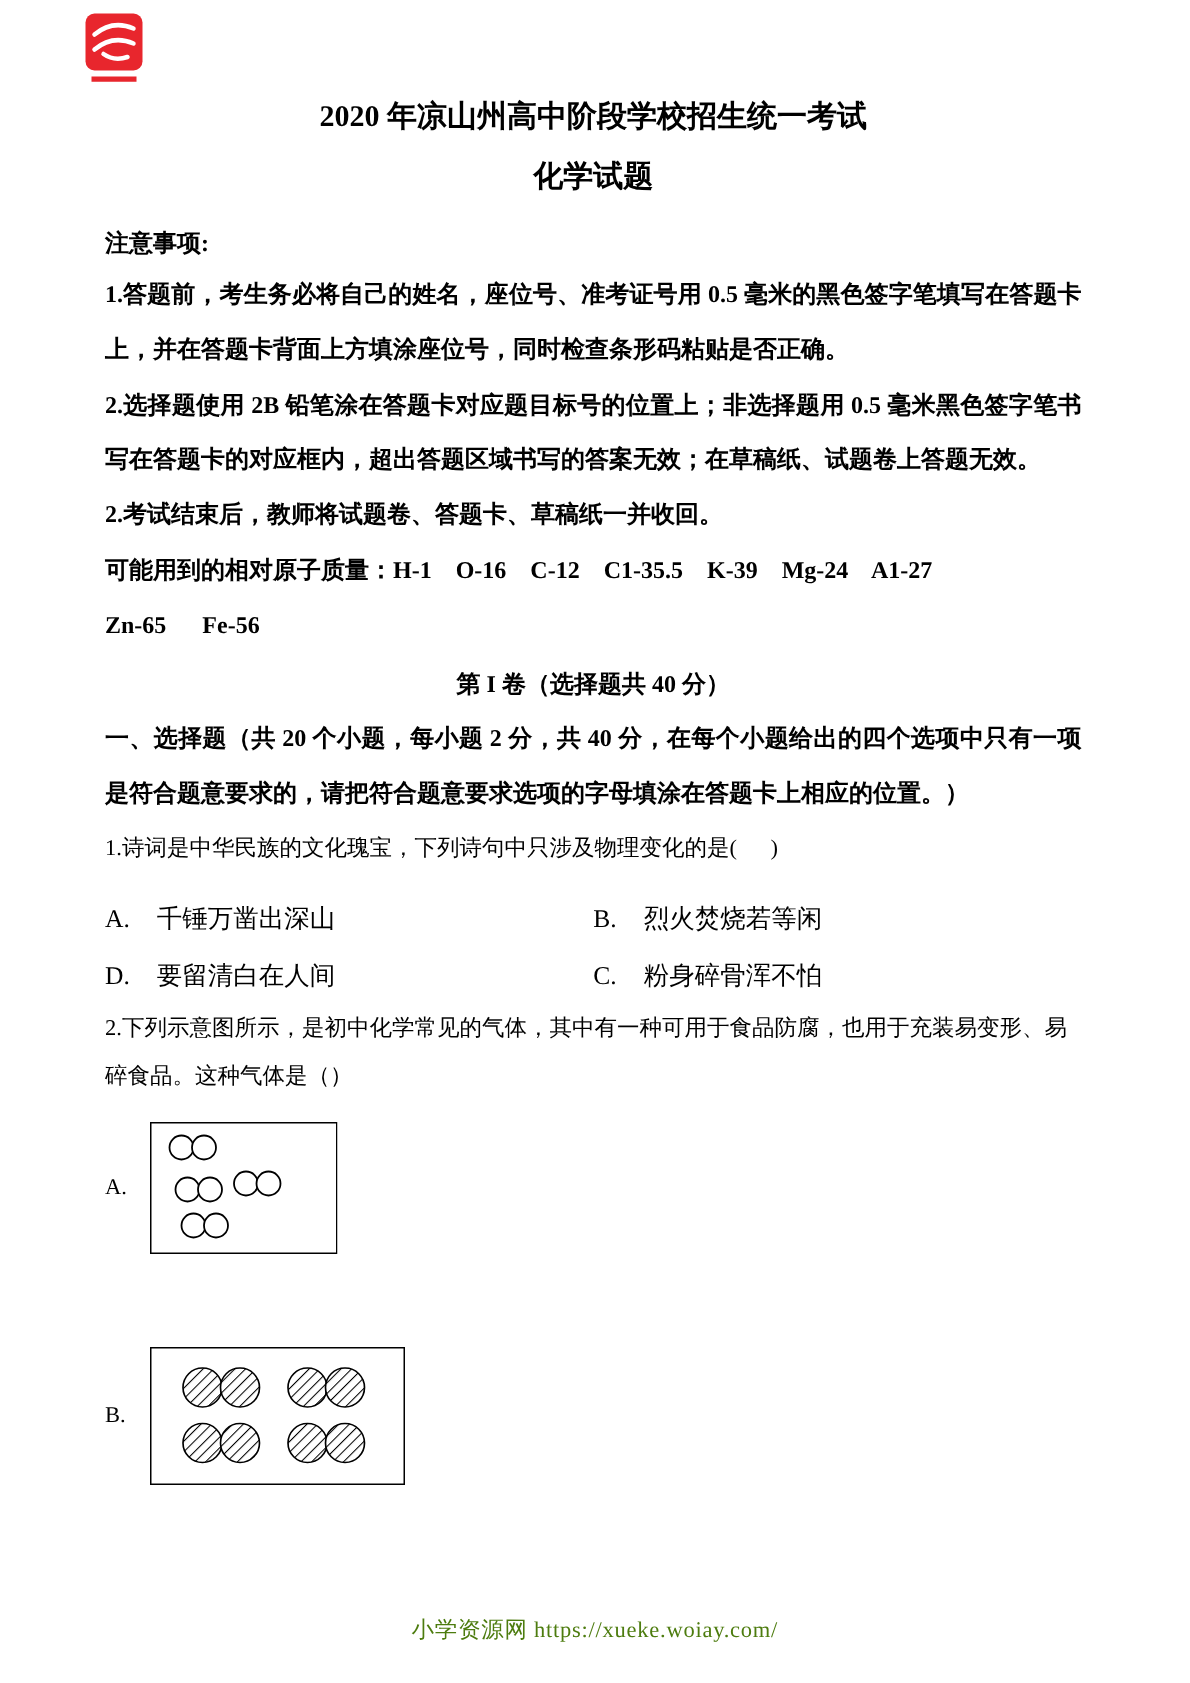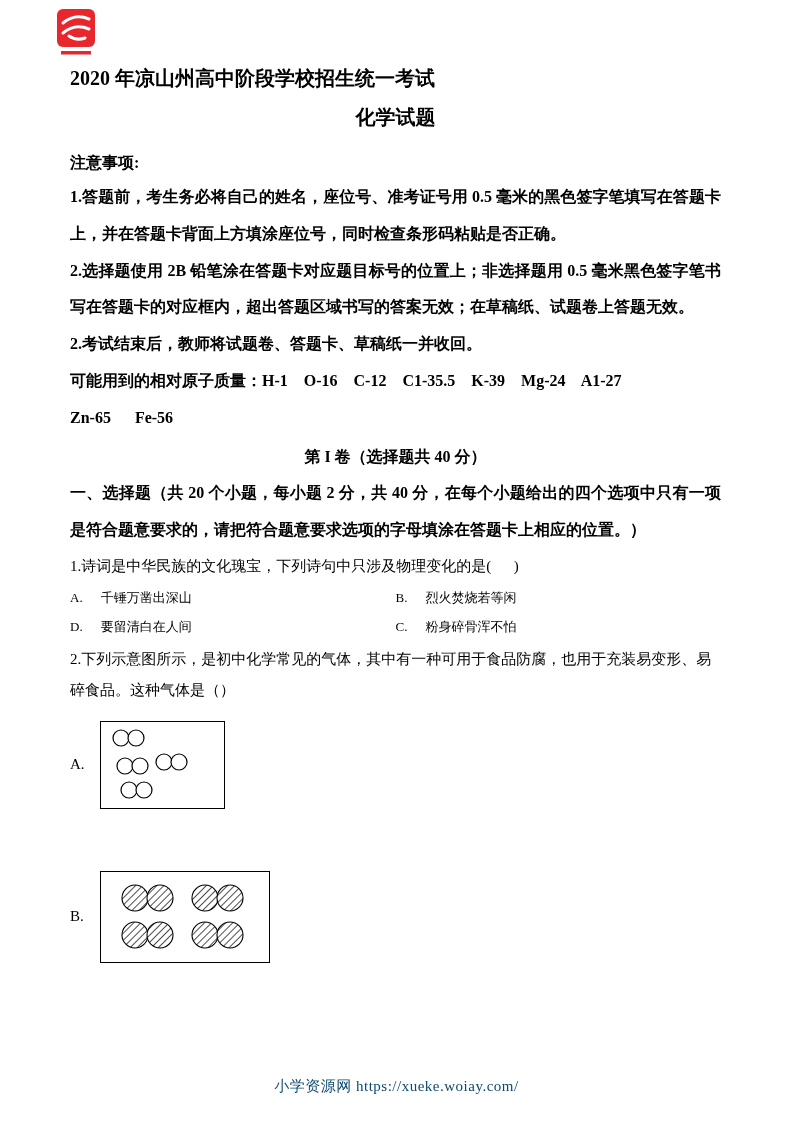--- a/index.html
+++ b/index.html
@@ -10,21 +10,21 @@
     height: 1122px;
     margin: 0 auto;
     background: #ffffff;
     color: #000;
     font-family: "Liberation Serif", serif;
     overflow: hidden;
   }
   .logo { position: absolute; left: 56px; top: 8px; }
   .content { padding: 64px 72px 0 70px; }
   .doc-title {
-    text-align: left;
+    text-align: center;
     font-size: 20px;
     font-weight: bold;
     line-height: 1.4;
   }
   .doc-subtitle {
     text-align: center;
     font-size: 20px;
     font-weight: bold;
     margin-top: 12px;
   }
@@ -61,40 +61,40 @@
   }
   .q-stem {
     font-size: 15px;
     line-height: 2.1;
     margin-top: 2px;
     white-space: pre-wrap;
   }
   .options-grid {
     display: grid;
     grid-template-columns: 1fr 1fr;
-    font-size: 13px;
+    font-size: 17px;
     line-height: 2.2;
-    margin-top: 2px;
+    margin-top: 12px;
   }
   .opt-label { margin-right: 18px; }
   .diagram-option {
     display: flex;
     align-items: center;
     font-size: 15px;
   }
   .diagram-option .opt-label { width: 30px; margin-right: 0; }
   .diagram-a { margin-top: 14px; }
   .diagram-b { margin-top: 62px; }
   .footer {
     position: absolute;
     left: 0;
     bottom: 26px;
     width: 100%;
     text-align: center;
-    color: #0c4a6e;
+    color: #4d7c0f;
     font-size: 15px;
     letter-spacing: 0.5px;
   }
 </style>
 </head>
 <body>
 
 <div class="page">
 
   <div class="logo">

